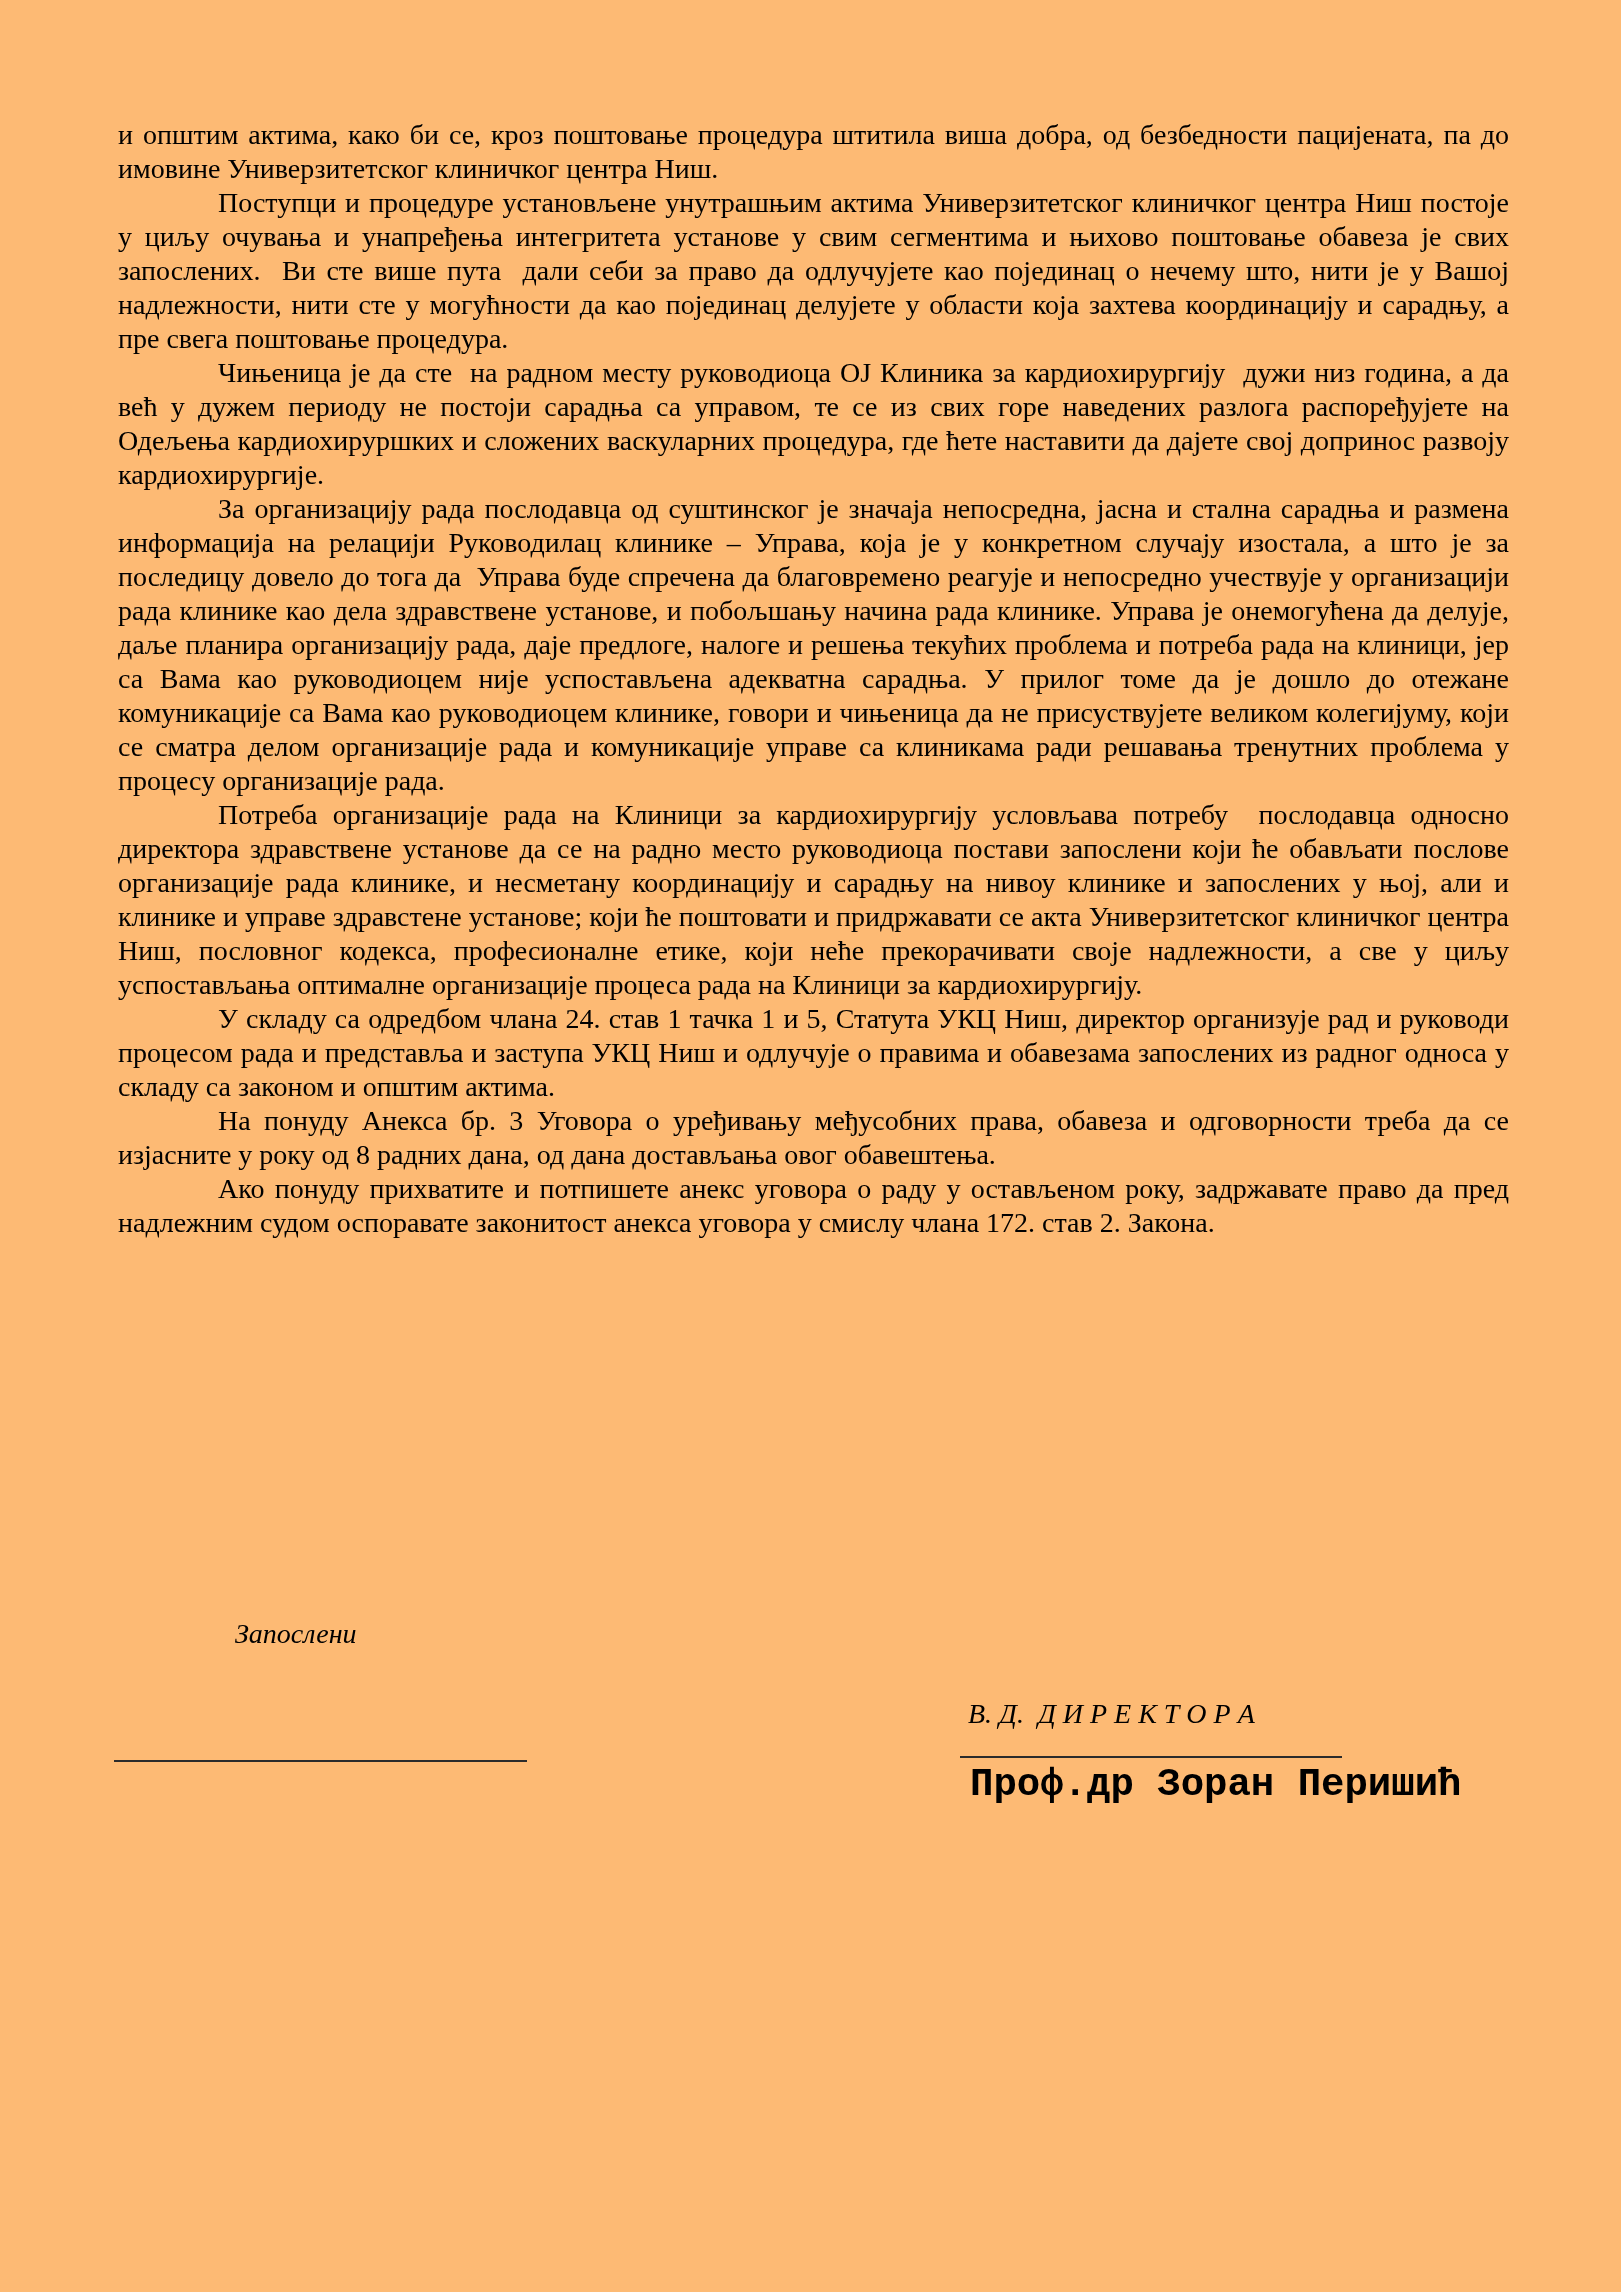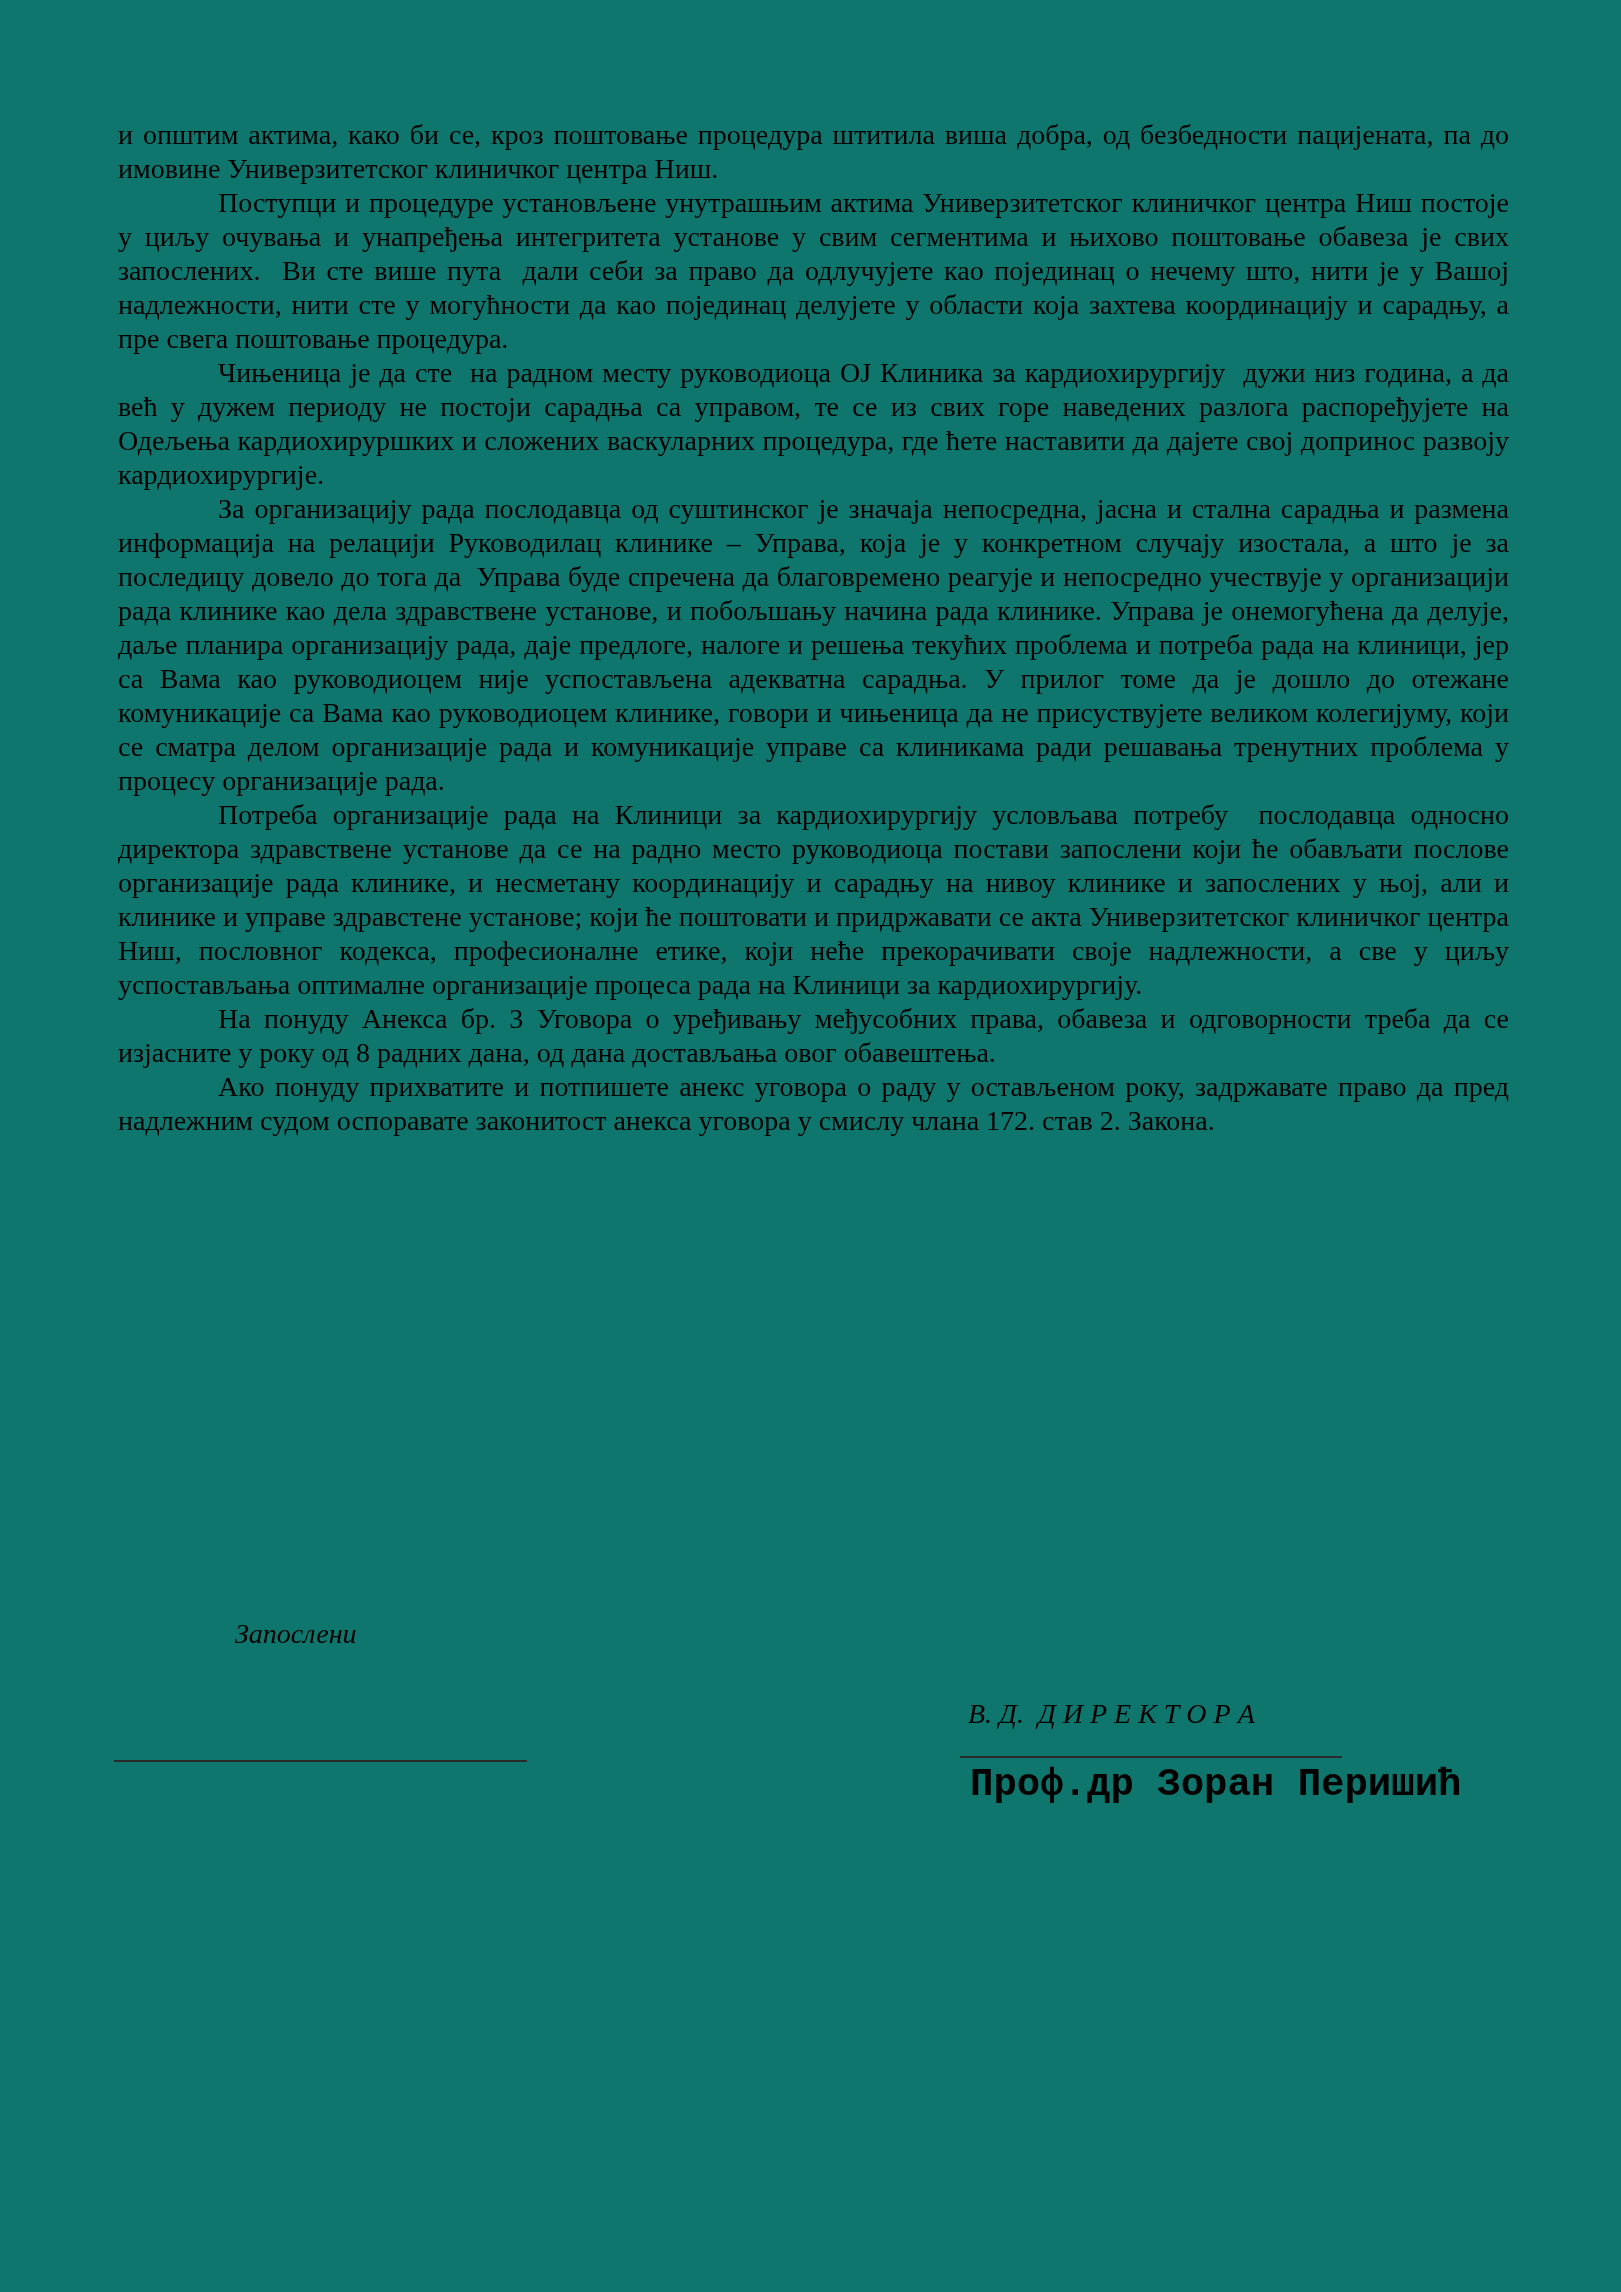--- a/index.html
+++ b/index.html
@@ -13,21 +13,21 @@
     background: #ffffff;
     color: #000000;
     font-family: "Liberation Serif", "DejaVu Serif", serif;
     overflow: hidden;
   }
   .page {
     position: absolute;
     left: 0; top: 0;
     width: 1621px;
     height: 2293px;
-    background: #0f766e;
+    background: #fdba74;
   }
   .body-text {
     position: absolute;
     left: 118px;
     top: 118px;
     width: 1391px;
   }
   .body-text p {
     margin: 0;
     font-size: 28px;
@@ -86,20 +86,21 @@
 <body>
 
 <div class="page">
 
   <div class="body-text">
     <p class="no-indent">и општим актима, како би се, кроз поштовање процедура штитила виша добра, од безбедности пацијената, па до имовине Универзитетског клиничког центра Ниш.</p>
     <p>Поступци и процедуре установљене унутрашњим актима Универзитетског клиничког центра Ниш постоје у циљу очувања и унапређења интегритета установе у свим сегментима и њихово поштовање обавеза је свих запослених.  Ви сте више пута  дали себи за право да одлучујете као појединац о нечему што, нити је у Вашој надлежности, нити сте у могућности да као појединац делујете у области која захтева координацију и сарадњу, а пре свега поштовање процедура.</p>
     <p>Чињеница је да сте  на радном месту руководиоца ОЈ Клиника за кардиохирургију  дужи низ година, а да већ у дужем периоду не постоји сарадња са управом, те се из свих горе наведених разлога распоређујете на Одељења кардиохируршких и сложених васкуларних процедура, где ћете наставити да дајете свој допринос развоју кардиохирургије.</p>
     <p>За организацију рада послодавца од суштинског је значаја непосредна, јасна и стална сарадња и размена информација на релацији Руководилац клинике – Управа, која је у конкретном случају изостала, а што је за последицу довело до тога да  Управа буде спречена да благовремено реагује и непосредно учествује у организацији рада клинике као дела здравствене установе, и побољшању начина рада клинике. Управа је онемогућена да делује, даље планира организацију рада, даје предлоге, налоге и решења текућих проблема и потреба рада на клиници, јер са Вама као руководиоцем није успостављена адекватна сарадња. У прилог томе да је дошло до отежане комуникације са Вама као руководиоцем клинике, говори и чињеница да не присуствујете великом колегијуму, који се сматра делом организације рада и комуникације управе са клиникама ради решавања тренутних проблема у процесу организације рада.</p>
     <p>Потреба организације рада на Клиници за кардиохирургију условљава потребу  послодавца односно директора здравствене установе да се на радно место руководиоца постави запослени који ће обављати послове организације рада клинике, и несметану координацију и сарадњу на нивоу клинике и запослених у њој, али и клинике и управе здравстене установе; који ће поштовати и придржавати се акта Универзитетског клиничког центра Ниш, пословног кодекса, професионалне етике, који неће прекорачивати своје надлежности, а све у циљу успостављања оптималне организације процеса рада на Клиници за кардиохирургију.</p>
+    <p>У складу са одредбом члана 24. став 1 тачка 1 и 5, Статута УКЦ Ниш, директор организује рад и руководи процесом рада и представља и заступа УКЦ Ниш и одлучује о правима и обавезама запослених из радног односа у складу са законом и општим актима.</p>
     <p>На понуду Анекса бр. 3 Уговора о уређивању међусобних права, обавеза и одговорности треба да се изјасните у року од 8 радних дана, од дана достављања овог обавештења.</p>
     <p class="blank-before">Ако понуду прихватите и потпишете анекс уговора о раду у остављеном року, задржавате право да пред надлежним судом оспоравате законитост анекса уговора у смислу члана 172. став 2. Закона.</p>
   </div>
 
   <div class="sig-label employee-label">Запослени</div>
 
   <div class="sig-label director-title">В. Д.  Д И Р Е К Т О Р А</div>
 
   <div class="sig-line sig-line-employee"></div>
 

